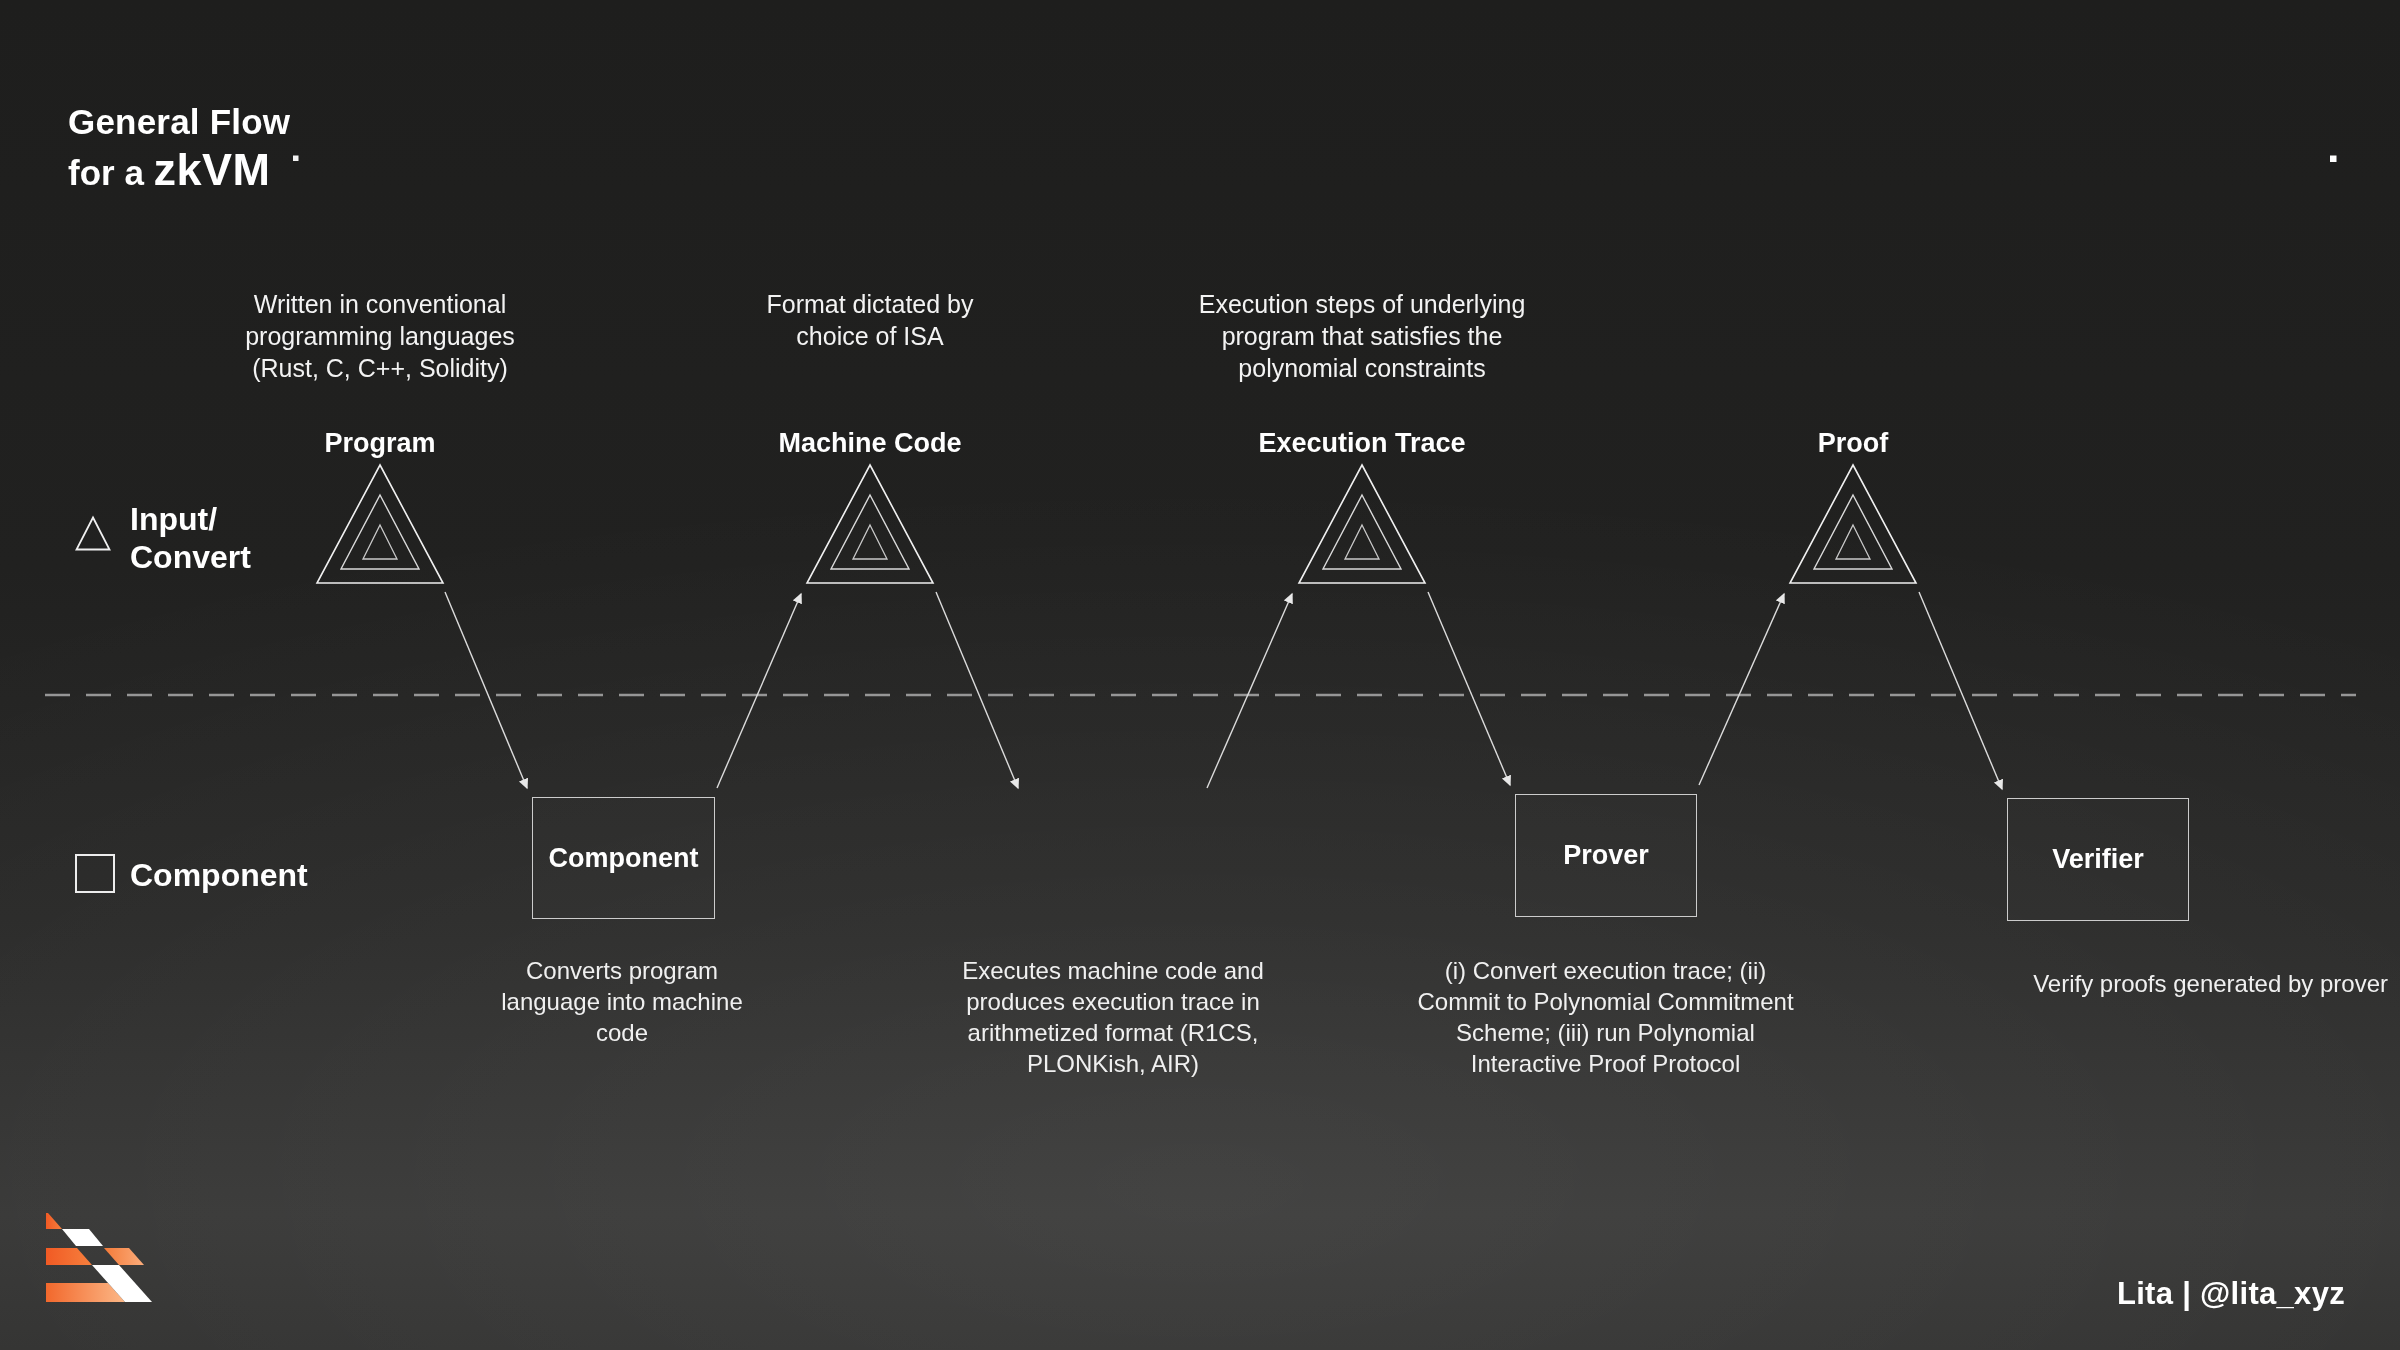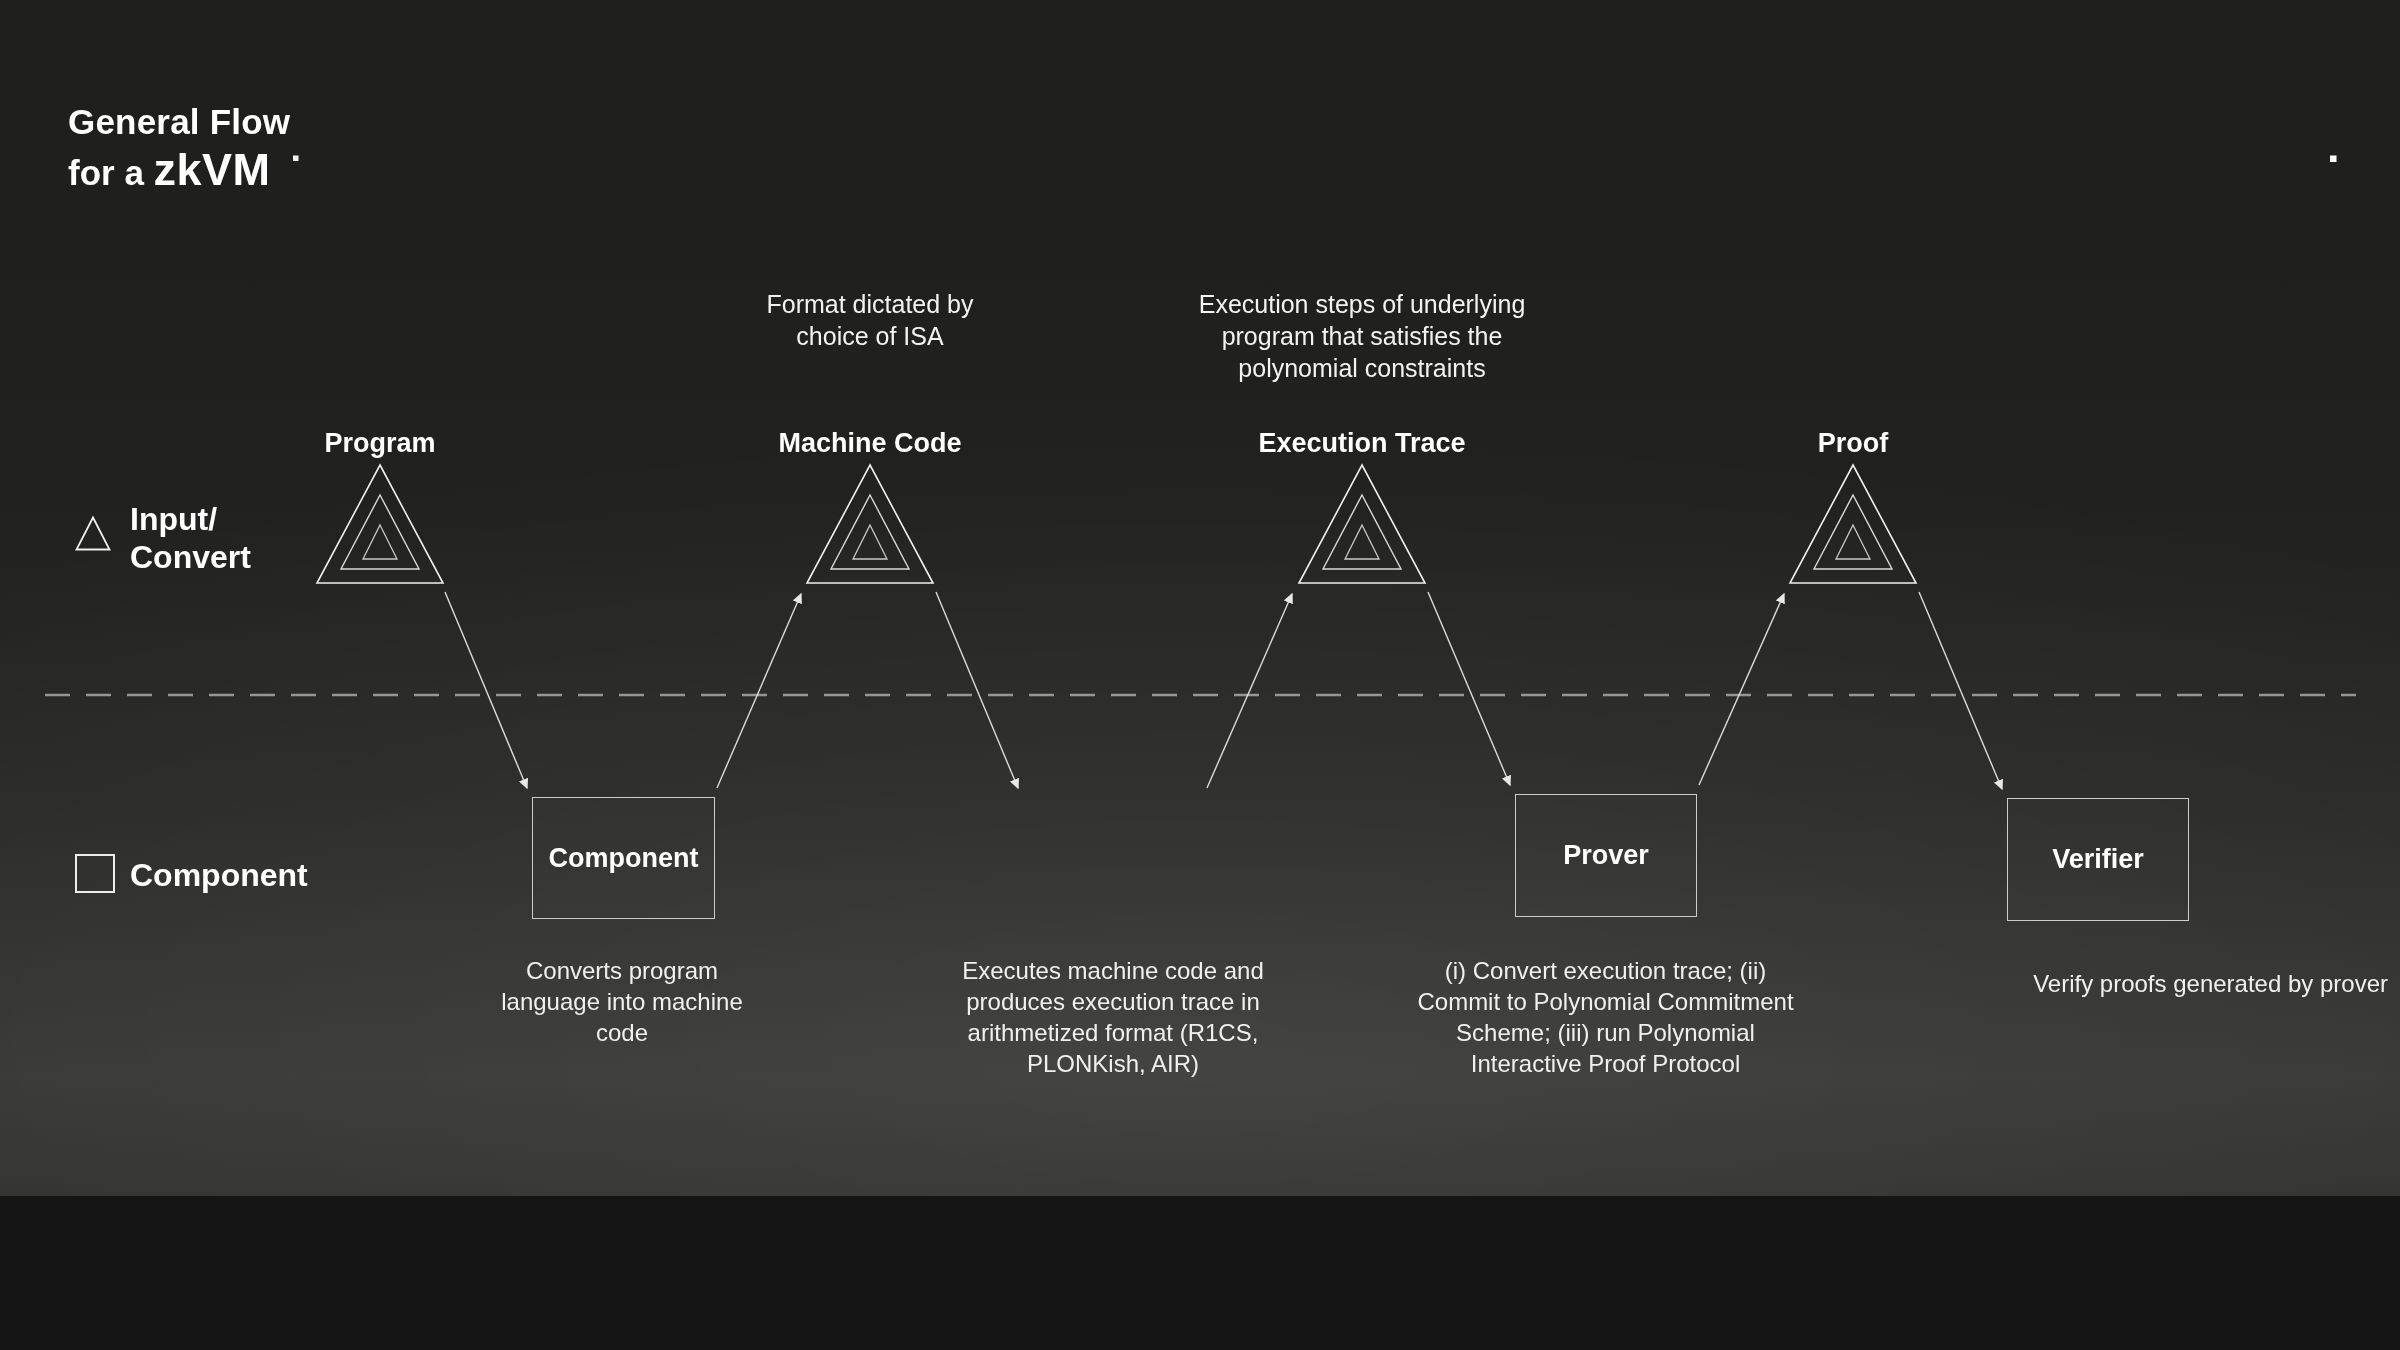--- a/index.html
+++ b/index.html
@@ -1,17 +1,17 @@
 <!DOCTYPE html>
 <html><head>
 <meta charset="utf-8">
 <style>
   html,body{margin:0;padding:0;background:#151515;}
   .canvas{
-    position:relative;width:2400px;height:1196px;overflow:hidden;
+    position:relative;width:2400px;height:1350px;overflow:hidden;
     font-family:"Liberation Sans",sans-serif;color:#f2f2f2;
     background:
       radial-gradient(130% 85% at 50% 88%, rgba(255,255,255,0.07), rgba(0,0,0,0) 62%),
       linear-gradient(180deg,#1e1e1d 0%,#212120 42%,#292928 68%,#363635 90%,#30302f 100%);
   }
   .abs{position:absolute;}
   
   .title{left:68px;top:98px;line-height:48px;color:#ffffff;}
   .title .l1{font-size:35px;font-weight:600;letter-spacing:.2px;}
   .title .l2{font-size:35px;font-weight:600;}
@@ -78,20 +78,21 @@
         <path d="M65 62 L82 96 L48 96 Z" stroke="#c9c9c9" stroke-width="1.3"></path>
       </g>
     </defs>
   </svg>
 
   <div class="abs title">
     <div class="l1">General Flow</div>
     <div class="l2"><span>for a </span><span class="em">zkVM</span></div>
   </div>
 
+  <div class="abs stage-desc" style="left:230px;width:300px;">Written in conventional programming languages (Rust, C, C++, Solidity)</div>
   <div class="abs stage-desc" style="left:762px;width:216px;">Format dictated by choice of ISA</div>
   <div class="abs stage-desc" style="left:1182px;width:360px;">Execution steps of underlying program that satisfies the polynomial constraints</div>
 
   <div class="abs stage-label" style="left:230px;">Program</div>
   <div class="abs stage-label" style="left:720px;">Machine Code</div>
   <div class="abs stage-label" style="left:1212px;">Execution Trace</div>
   <div class="abs stage-label" style="left:1703px;">Proof</div>
 
   <svg class="abs tri" style="left:315px;" viewBox="0 0 130 122">
       <use href="#nestedTri"></use>

